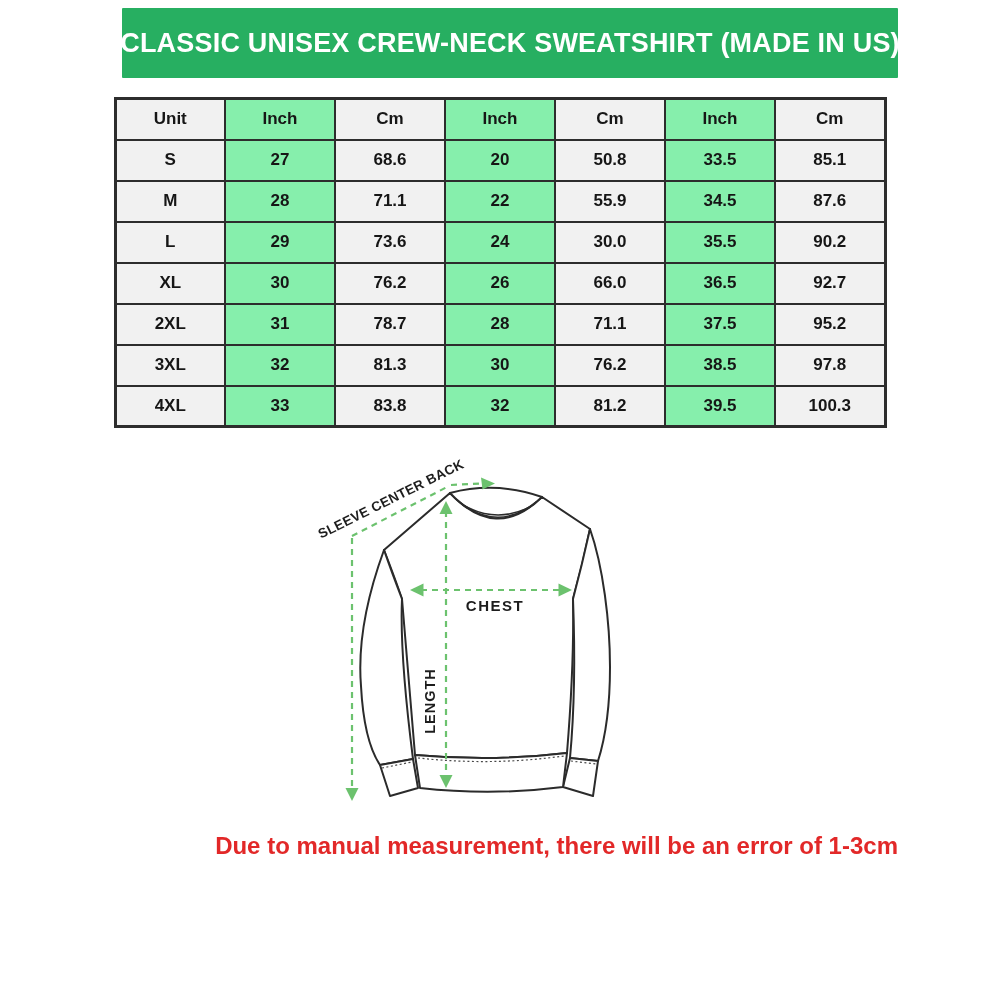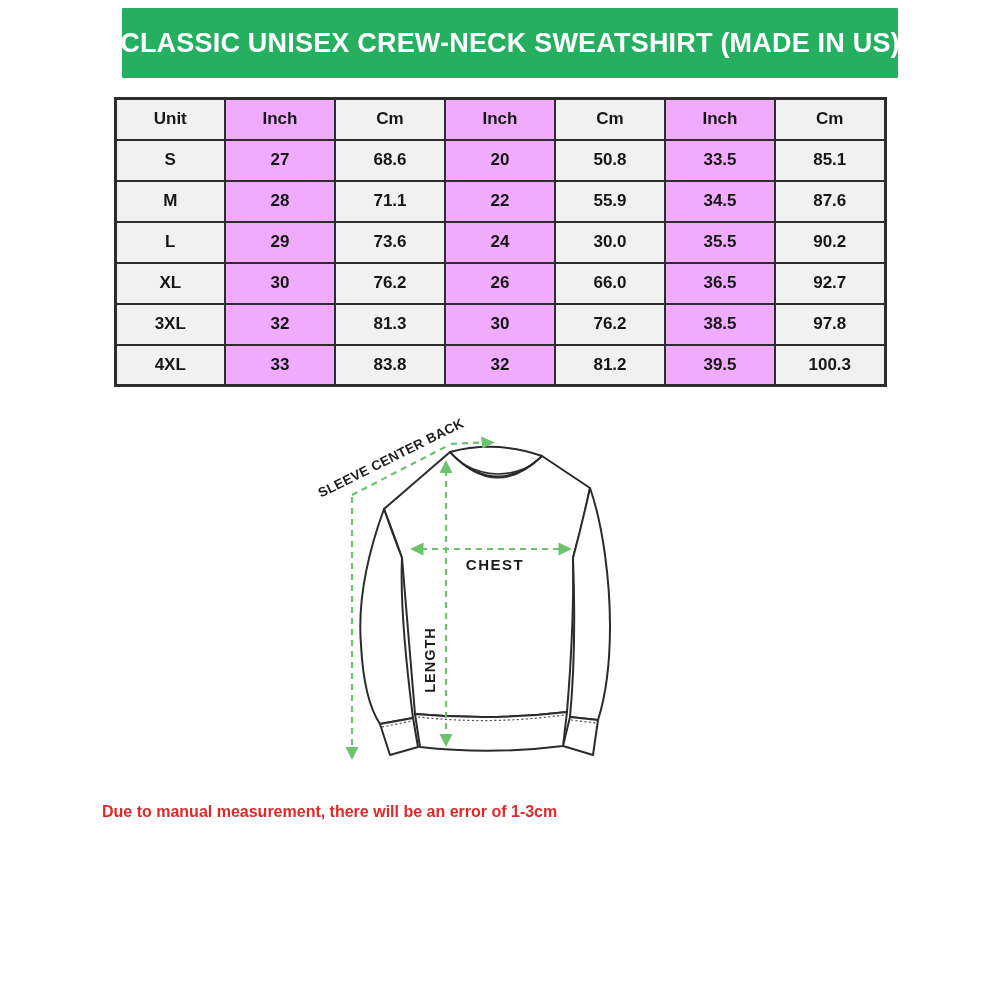--- a/index.html
+++ b/index.html
@@ -30,31 +30,31 @@
     border: 3px solid #2d2d2d;
   }
   table.size-table th, table.size-table td {
     border: 2px solid #2d2d2d;
     width: 110px; height: 41px;
     text-align: center; vertical-align: middle;
     font-size: 17px; font-weight: bold; color: #161616;
     padding: 0;
   }
   .c-gray  { background: #f1f1f1; }
-  .c-white { background: #f0abfc; }
+  .c-white { background: #86efac; }
 
   
   .diagram-wrap { margin-top: 26px; display: flex; justify-content: center; }
   .diagram-wrap svg { display: block; }
   .svg-label { font-family: "Liberation Sans", sans-serif; font-weight: bold; fill: #1d1d1d; }
 
   
   .footer-note {
-    margin-top: 20px; text-align: left;
-    font-size: 16px; font-weight: bold;
+    margin-top: 8px; text-align: right;
+    font-size: 24px; font-weight: bold;
   }
 </style>
 </head>
 <body>
 
 <div class="container">
 
   <div class="banner" style="background-color: rgb(39, 175, 97);">
     <span class="banner-title">CLASSIC UNISEX CREW-NECK SWEATSHIRT (MADE IN US)</span>
   </div>
@@ -100,20 +100,29 @@
           <td class="c-gray">90.2</td>
         </tr>
         <tr>
           <th class="c-gray">XL</th>
           <td class="c-white">30</td>
           <td class="c-gray">76.2</td>
           <td class="c-white">26</td>
           <td class="c-gray">66.0</td>
           <td class="c-white">36.5</td>
           <td class="c-gray">92.7</td>
+        </tr>
+        <tr>
+          <th class="c-gray">2XL</th>
+          <td class="c-white">31</td>
+          <td class="c-gray">78.7</td>
+          <td class="c-white">28</td>
+          <td class="c-gray">71.1</td>
+          <td class="c-white">37.5</td>
+          <td class="c-gray">95.2</td>
         </tr>
         <tr>
           <th class="c-gray">3XL</th>
           <td class="c-white">32</td>
           <td class="c-gray">81.3</td>
           <td class="c-white">30</td>
           <td class="c-gray">76.2</td>
           <td class="c-white">38.5</td>
           <td class="c-gray">97.8</td>
         </tr>

